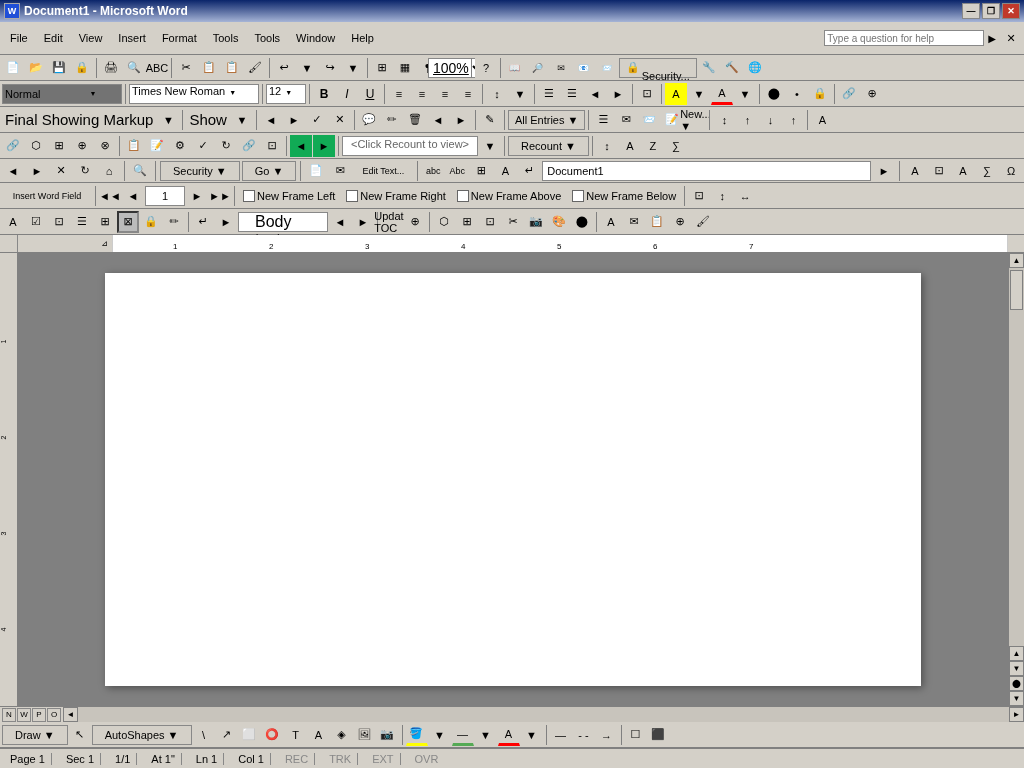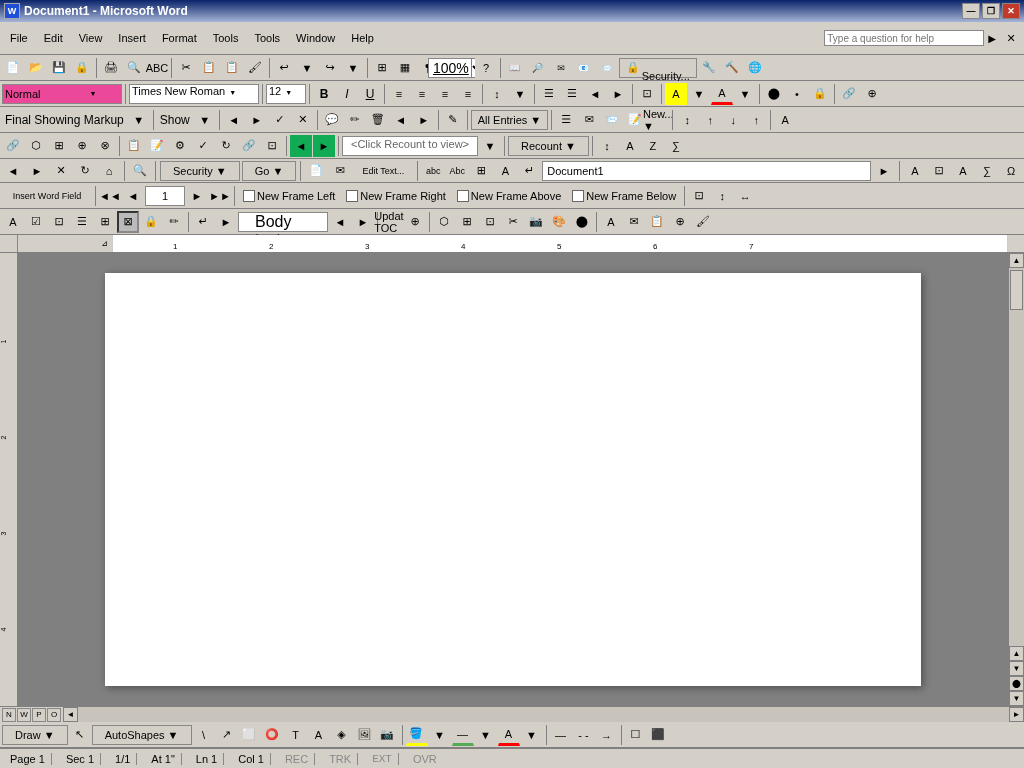--- a/index.html
+++ b/index.html
@@ -72,40 +72,40 @@
       border: 1px solid transparent;
       cursor: pointer;
       display: flex; align-items: center; justify-content: center;
       font-size: 11px;
     }
     .tb-sep { width: 1px; height: 20px; background: #808080; margin: 0 2px; }
 
     
     .style-dropdown {
       width: 120px; height: 20px; font-size: 11px;
-      border: 1px solid #888; background: #ec4899;
+      border: 1px solid #888; background: #737373;
       display: flex; align-items: center; padding: 0 2px;
       cursor: pointer;
       gap: 48px;
     }
     .font-dropdown {
       width: 130px; height: 20px; font-size: 11px;
       border: 1px solid #888; background: white;
       padding: 0 2px; cursor: pointer;
     }
     .size-dropdown {
       width: 40px; height: 20px; font-size: 11px;
       border: 1px solid #888; background: white;
       padding: 0 2px; cursor: pointer;
     }
     select { border: 1px solid #888; font-size: 11px; background: white; height: 20px; }
 
     
     .review-label {
-      font-size: 12px; padding: 0 3px; cursor: pointer;
+      font-size: 15px; padding: 0 3px; cursor: pointer;
     }
 
     
     .body-text-dropdown {
       width: 90px; height: 20px; font-size: 16px;
       border: 1px solid #888; background: white; padding: 0 16px;
     }
 
     
     #addressbar {
@@ -675,16 +675,16 @@
 
   <div id="statusbar">
     <span class="status-item">Page 1</span>
     <span class="status-item">Sec 1</span>
     <span class="status-item">1/1</span>
     <span class="status-item">At 1"</span>
     <span class="status-item">Ln 1</span>
     <span class="status-item">Col 1</span>
     <span class="status-item" style="color:#888;">REC</span>
     <span class="status-item" style="color:#888;">TRK</span>
-    <span class="status-item" style="color:#888;font-family:Liberation Mono, monospace;">EXT</span>
+    <span class="status-item" style="color:#888;">EXT</span>
     <span class="status-item" style="color:#888;">OVR</span>
   </div>
 </div>
 
 </body></html>

